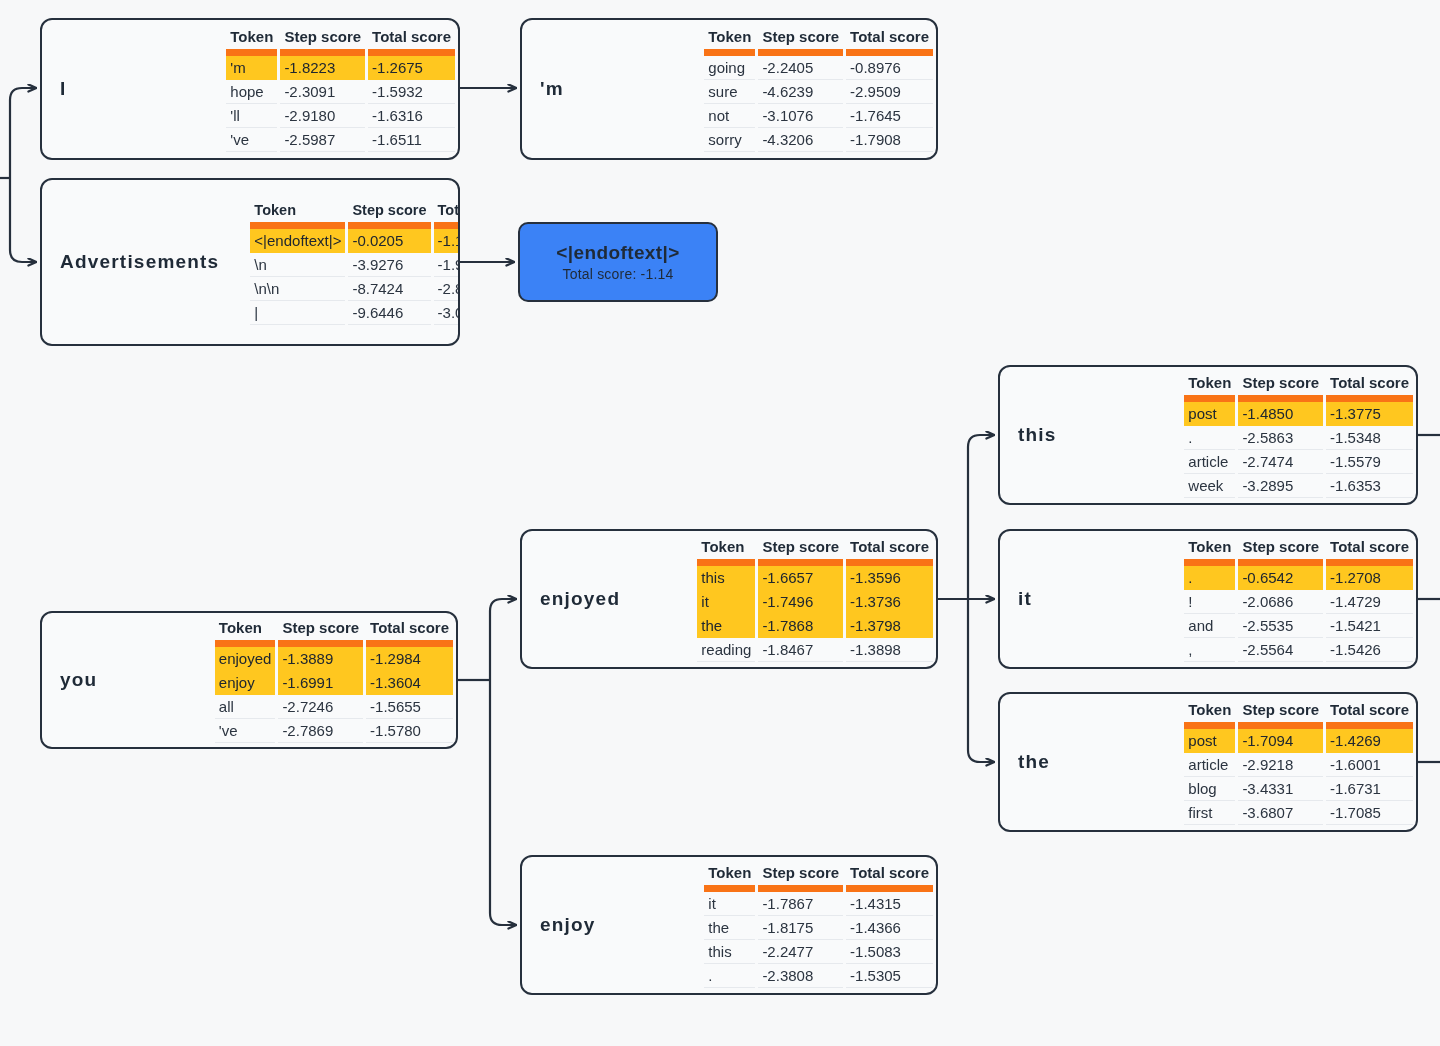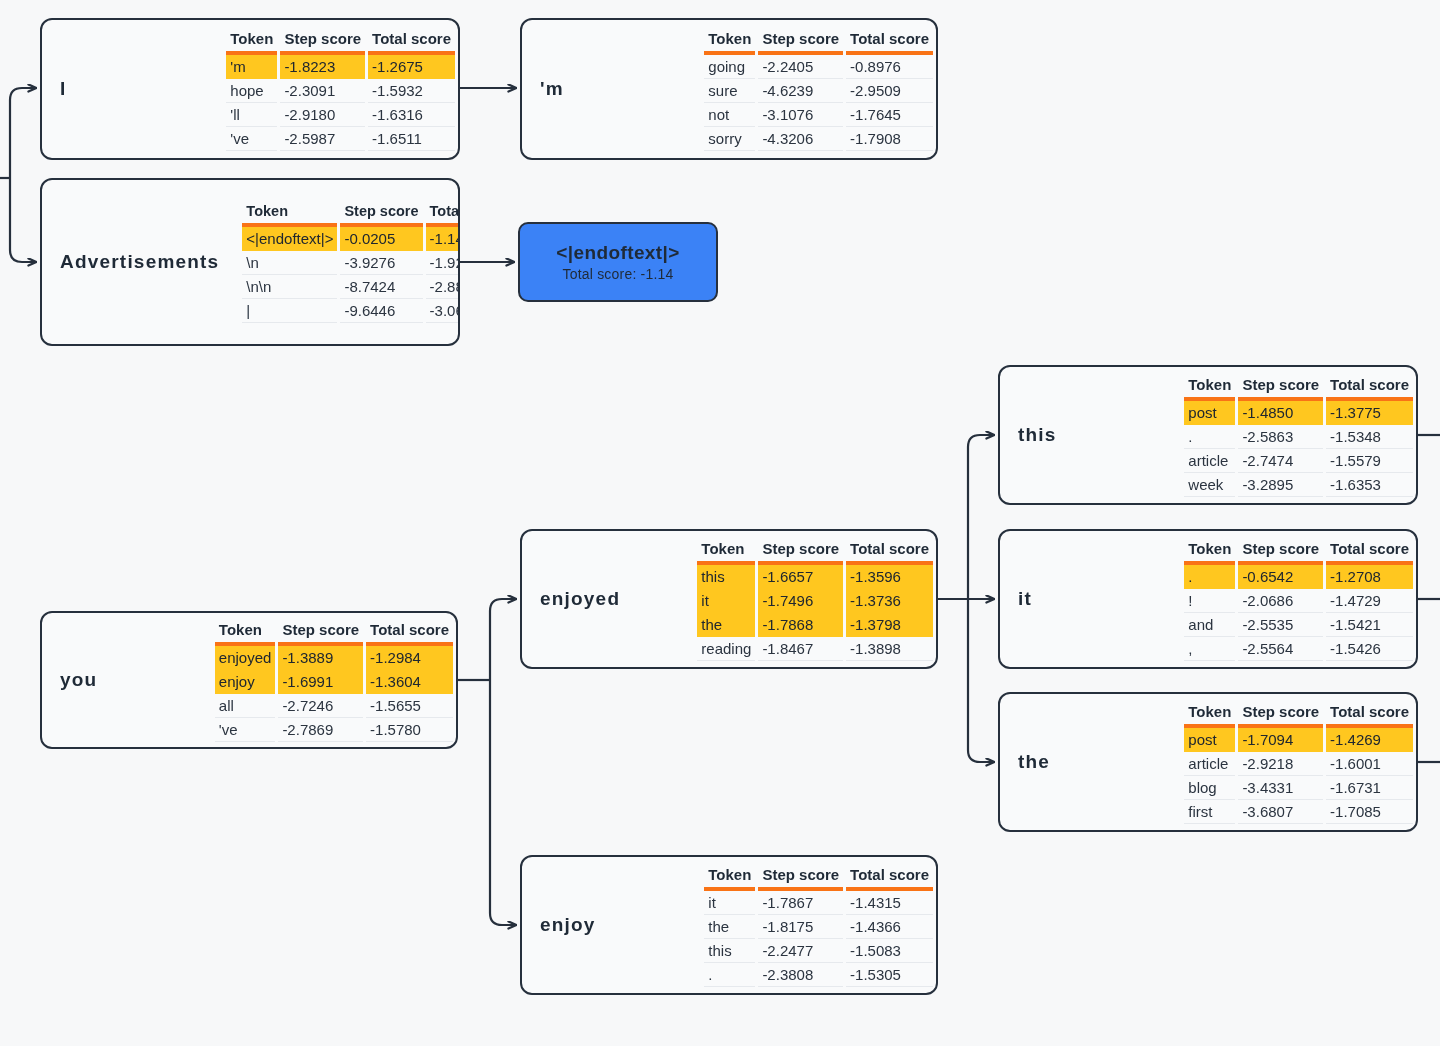--- a/index.html
+++ b/index.html
@@ -38,21 +38,21 @@
     font-size:15px;
     color:#2b3440;
     table-layout:auto;
   }
   table.tok th{
     font-weight:bold;
     font-size:15px;
     color:#1f2a37;
     text-align:left;
     padding:2px 4px 4px 4px;
-    border-bottom:4px solid #f97316;
+    border-bottom:7px solid #f97316;
     white-space:nowrap;
     vertical-align:bottom;
   }
   table.tok td{
     padding:3px 4px;
     border-bottom:1px solid #e6e9ed;
     white-space:nowrap;
   }
   table.tok tr.hl td{background:#ffc71f;color:#20272f;border-bottom-color:#ffc71f;}
   td.num{text-align:left;}
@@ -65,21 +65,21 @@
   #node-enjoyed  {left:520px; top:529px; width:418px; height:140px; padding:0 0 0 18px;}
   #node-enjoy    {left:520px; top:855px; width:418px; height:140px; padding:0 0 0 18px;}
   #node-this     {left:998px; top:365px; width:420px; height:140px; padding:0 0 0 18px;}
   #node-it       {left:998px; top:529px; width:420px; height:140px; padding:0 0 0 18px;}
   #node-the      {left:998px; top:692px; width:420px; height:140px; padding:0 0 0 18px;}
 
   
   #node-ads .tbl-wrap{justify-content:flex-start;}
   #node-ads table.tok{margin-left:16px;width:266px;}
   #node-ads table.tok th{font-size:14.5px;}
-  #node-ads .node-label{margin-right:4px;}
+  #node-ads .node-label{margin-right:12px;}
 
   .terminal{
     position:absolute;
     box-sizing:border-box;
     background:#3b82f6;
     border:2px solid #26303d;
     border-radius:10px;
     display:flex;flex-direction:column;
     align-items:center;justify-content:center;
     color:#1f2a37;

